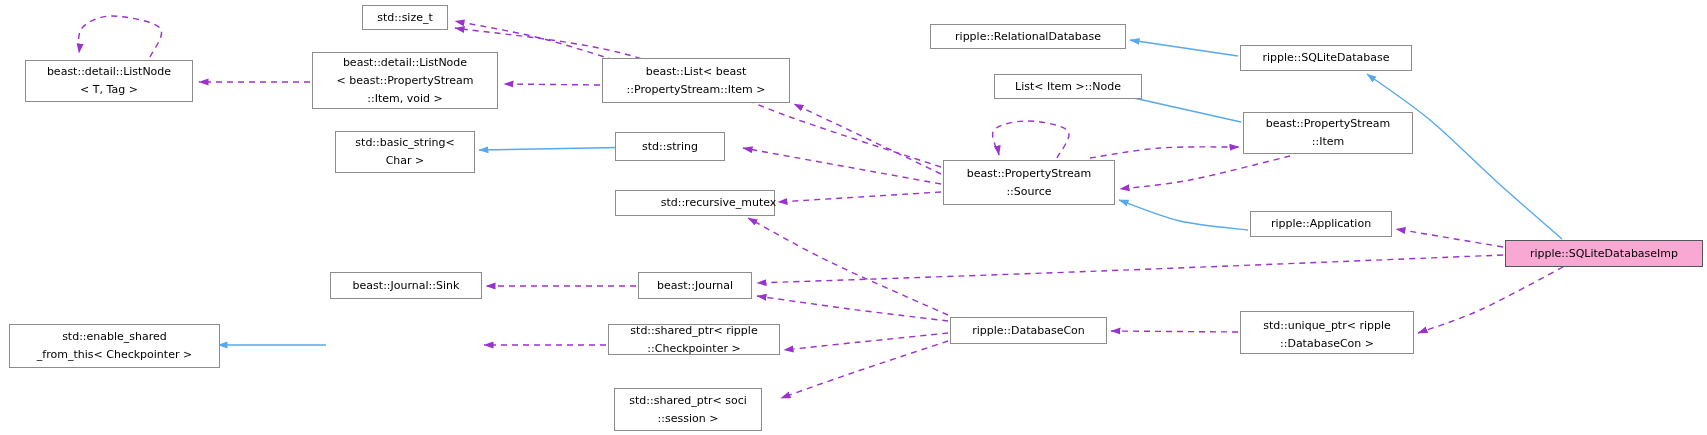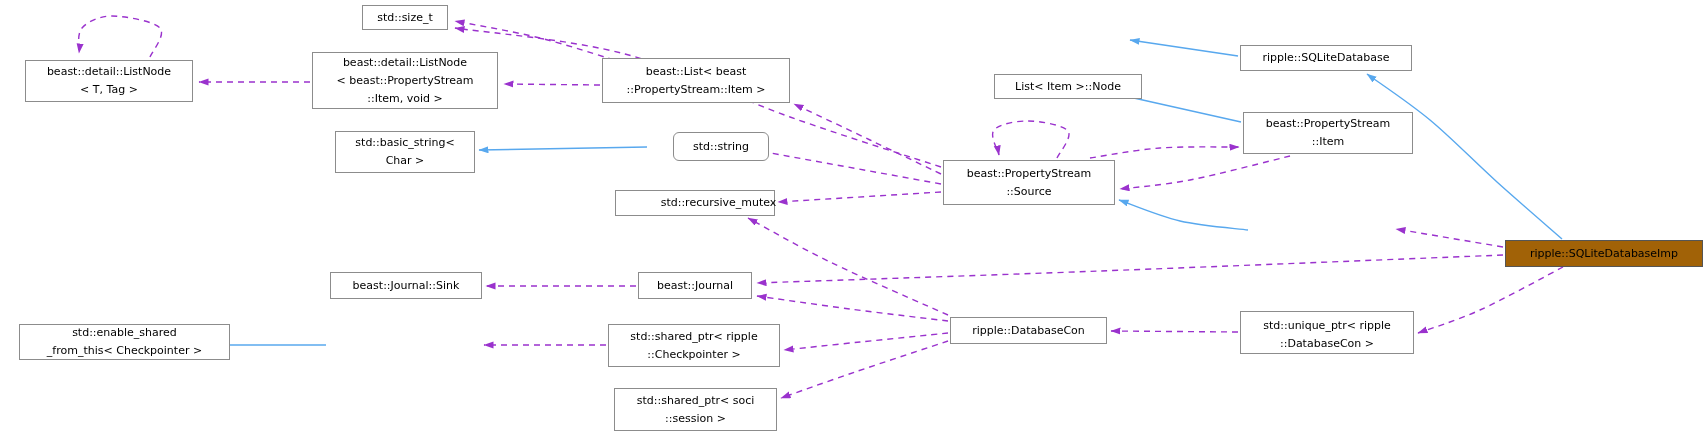--- a/index.html
+++ b/index.html
@@ -18,21 +18,21 @@
     border:1.2px solid #8c8c8c;
     display:flex;flex-direction:column;
     align-items:center;justify-content:center;
     font-size:11px;line-height:18px;
     color:#000000;white-space:nowrap;
     text-align:center;
     cursor:pointer;
     z-index:2;
   }
   .node.hl{
-    background:#a16207;
+    background:#f9a8d4;
     border:1.6px solid #555555;
     justify-content:center;
   }
   .nl{pointer-events:none;}
 </style>
 </head>
 <body>
 
 <div class="stage" id="stage">
     <svg width="1707" height="435">
@@ -81,65 +81,71 @@
     </div>
     <div class="node" style="left: 312px; top: 52px; width: 186px; height: 57px;">
       <div class="nl">beast::detail::ListNode</div>
       <div class="nl">&lt; beast::PropertyStream</div>
       <div class="nl">::Item, void &gt;</div>
     </div>
     <div class="node" style="left: 602px; top: 58px; width: 188px; height: 45px;">
       <div class="nl">beast::List&lt; beast</div>
       <div class="nl">::PropertyStream::Item &gt;</div>
     </div>
+    <div class="node" style="left: 930px; top: 24px; width: 196px; height: 25px;">
+      <div class="nl">ripple::RelationalDatabase</div>
+    </div>
     <div class="node" style="left: 1240px; top: 45px; width: 172px; height: 26px;">
       <div class="nl">ripple::SQLiteDatabase</div>
     </div>
     <div class="node" style="left: 955px; top: 74px; width: 148px; height: 25px; margin-left: 39px;">
       <div class="nl">List&lt; Item &gt;::Node</div>
     </div>
     <div class="node" style="left: 1243px; top: 112px; width: 170px; height: 42px;">
       <div class="nl">beast::PropertyStream</div>
       <div class="nl">::Item</div>
     </div>
     <div class="node" style="left: 335px; top: 131px; width: 140px; height: 42px;">
       <div class="nl">std::basic_string&lt;</div>
       <div class="nl">Char &gt;</div>
     </div>
-    <div class="node" style="left: 673px; top: 132px; width: 96px; height: 29px; border-radius: 6px;">
+    <div class="node" style="left: 615px; top: 132px; width: 110px; height: 29px;">
       <div class="nl">std::string</div>
     </div>
     <div class="node" style="left: 943px; top: 160px; width: 172px; height: 45px;">
       <div class="nl">beast::PropertyStream</div>
       <div class="nl">::Source</div>
     </div>
     <div class="node" style="left: 615px; top: 190px; width: 160px; height: 26px; padding-left: 47px;">
       <div class="nl">std::recursive_mutex</div>
+    </div>
+    <div class="node" style="left: 1250px; top: 211px; width: 142px; height: 26px;">
+      <div class="nl">ripple::Application</div>
     </div>
     <div class="node hl" style="left: 1505px; top: 240px; width: 198px; height: 27px;">
       <div class="nl">ripple::SQLiteDatabaseImp</div>
     </div>
     <div class="node" style="left: 330px; top: 272px; width: 152px; height: 27px;">
       <div class="nl">beast::Journal::Sink</div>
     </div>
     <div class="node" style="left: 638px; top: 272px; width: 114px; height: 27px;">
       <div class="nl">beast::Journal</div>
     </div>
-    <div class="node" style="left: 19px; top: 324px; width: 211px; height: 36px;">
+    <div class="node" style="left: 9px; top: 324px; width: 211px; height: 44px;">
       <div class="nl">std::enable_shared</div>
       <div class="nl">_from_this&lt; Checkpointer &gt;</div>
     </div>
-    <div class="node" style="left: 608px; top: 324px; width: 172px; height: 43px;">
+    <div class="node" style="left: 608px; top: 324px; width: 172px; height: 31px;">
       <div class="nl">std::shared_ptr&lt; ripple</div>
       <div class="nl">::Checkpointer &gt;</div>
     </div>
     <div class="node" style="left: 950px; top: 317px; width: 157px; height: 27px;">
       <div class="nl">ripple::DatabaseCon</div>
     </div>
     <div class="node" style="left: 1240px; top: 311px; width: 174px; height: 43px; justify-content: flex-end;">
       <div class="nl">std::unique_ptr&lt; ripple</div>
       <div class="nl">::DatabaseCon &gt;</div>
     </div>
-    <div class="node" style="left: 614px; top: 388px; width: 163px; height: 43px;">
+    <div class="node" style="left: 614px; top: 388px; width: 148px; height: 43px;">
       <div class="nl">std::shared_ptr&lt; soci</div>
       <div class="nl">::session &gt;</div>
     </div>
   </div>
 
 </body></html>

